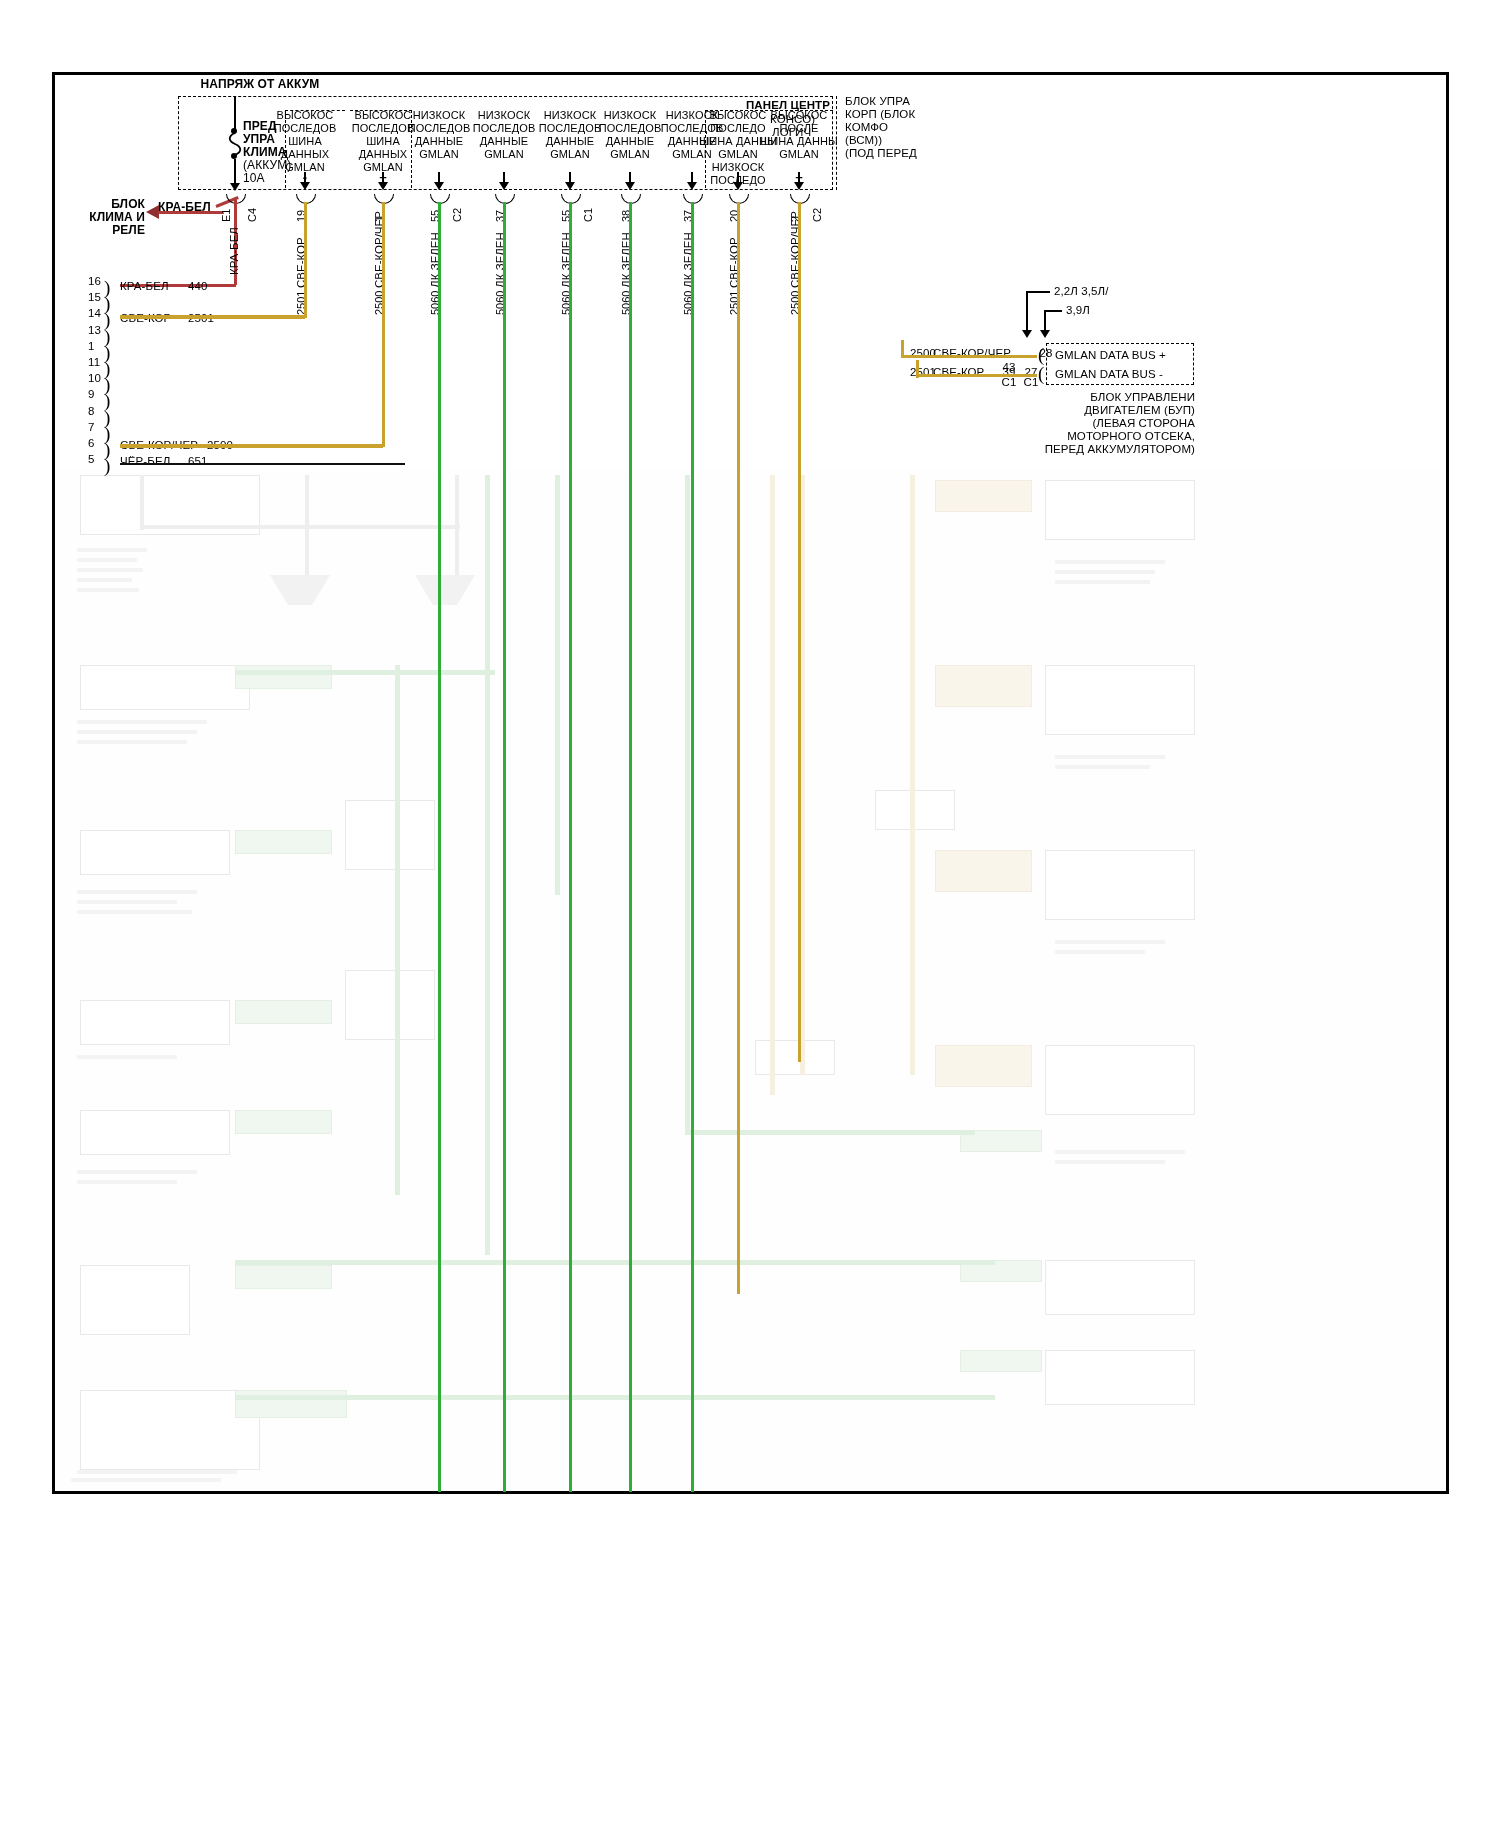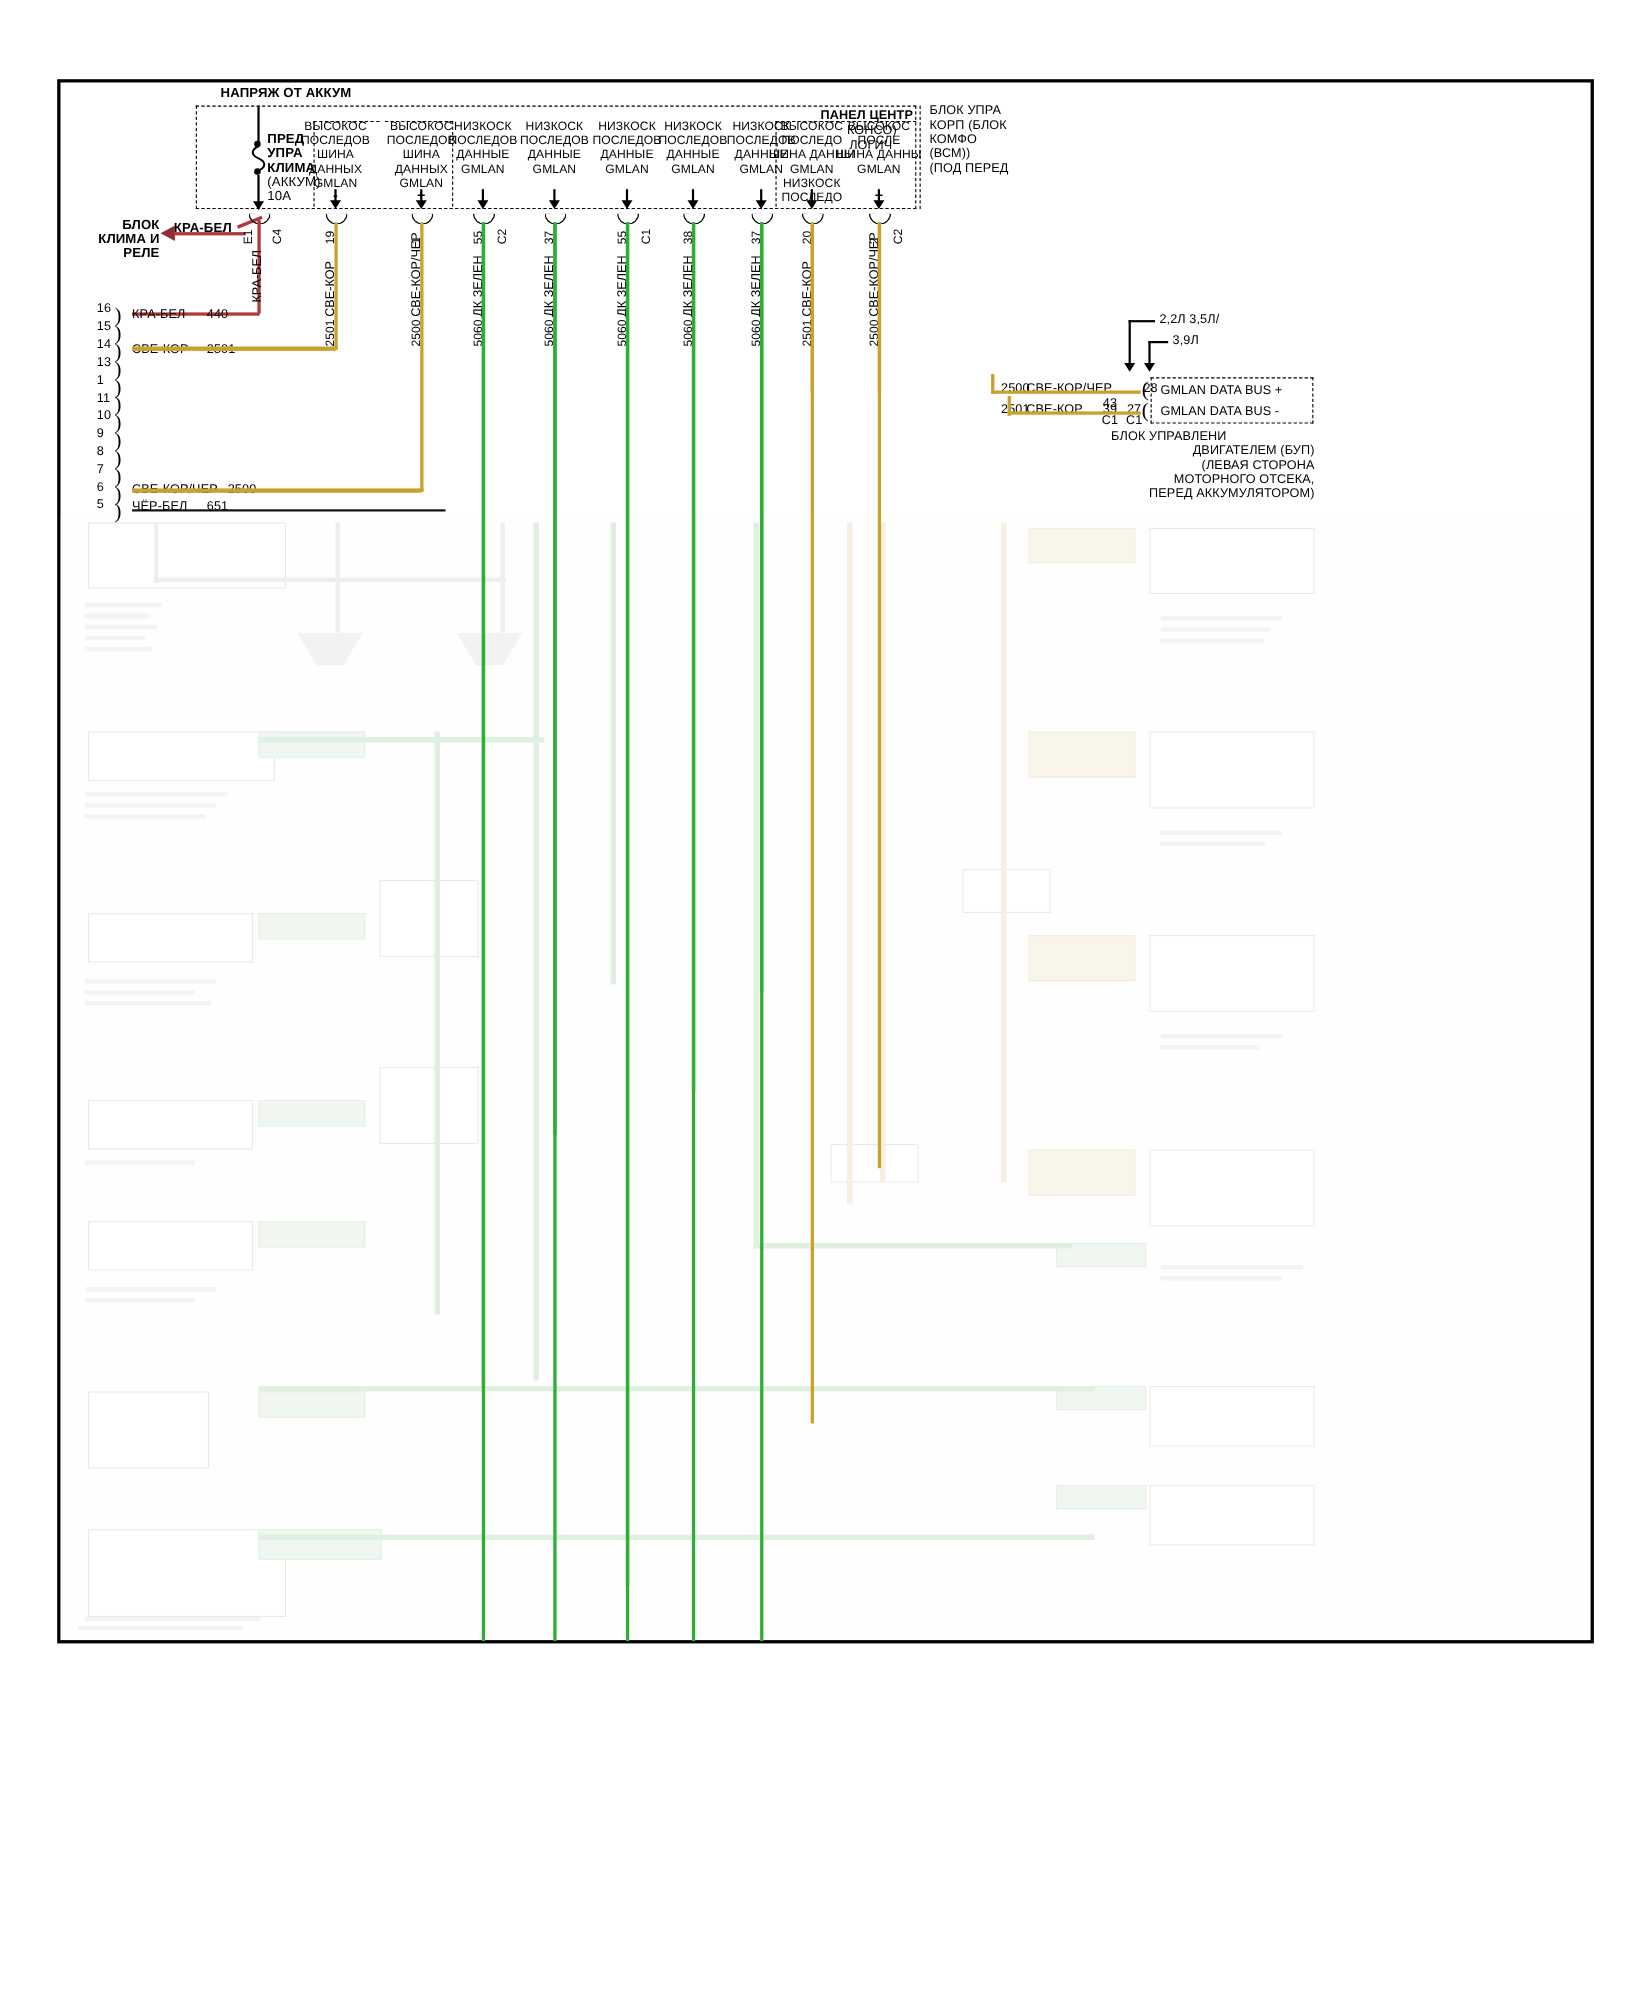--- a/index.html
+++ b/index.html
@@ -395,19 +395,19 @@
 
   <div class="t c" style="left:998px;top:376px;width:22px;">C1</div>
   <div class="t c" style="left:1020px;top:376px;width:22px;">C1</div>
 
   <div class="wire v w-yel" style="left:901px;top:340px;height:18px;"></div>
   <div class="wire h w-yel" style="left:901px;top:355px;width:136px;"></div>
   <div class="wire v w-yel" style="left:916px;top:360px;height:18px;"></div>
   <div class="wire h w-yel" style="left:916px;top:374px;width:121px;"></div>
 
   <div class="dash-l" style="left:1046px;top:343px;height:0;"></div>
-  <div class="t r" style="left:930px;top:391px;width:265px;text-align:center;">БЛОК УПРАВЛЕНИ</div>
+  <div class="t r" style="left:930px;top:391px;width:265px;">БЛОК УПРАВЛЕНИ</div>
   <div class="t r" style="left:930px;top:404px;width:265px;">ДВИГАТЕЛЕМ (БУП)</div>
   <div class="t r" style="left:930px;top:417px;width:265px;">(ЛЕВАЯ СТОРОНА</div>
   <div class="t r" style="left:930px;top:430px;width:265px;">МОТОРНОГО ОТСЕКА,</div>
   <div class="t r" style="left:930px;top:443px;width:265px;">ПЕРЕД АККУМУЛЯТОРОМ)</div>
 
 </div>
 
 </body></html>

